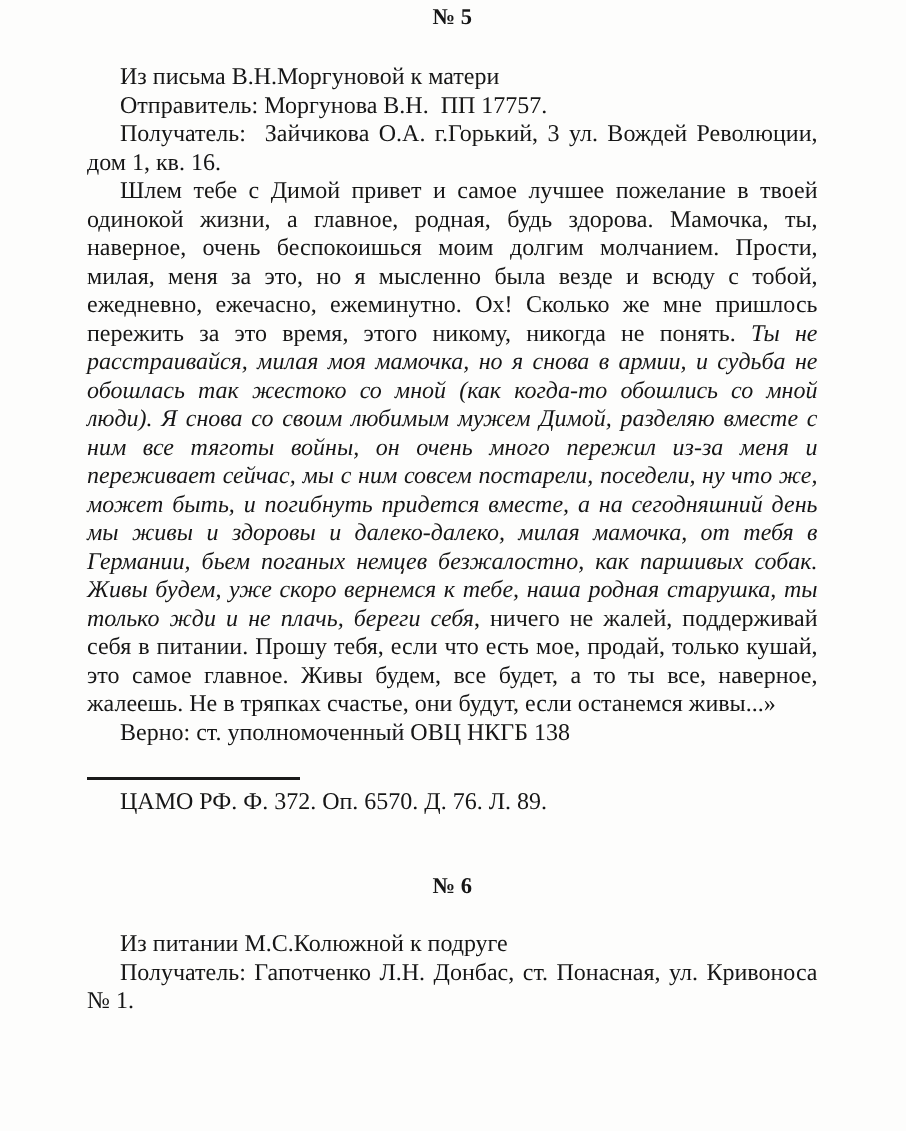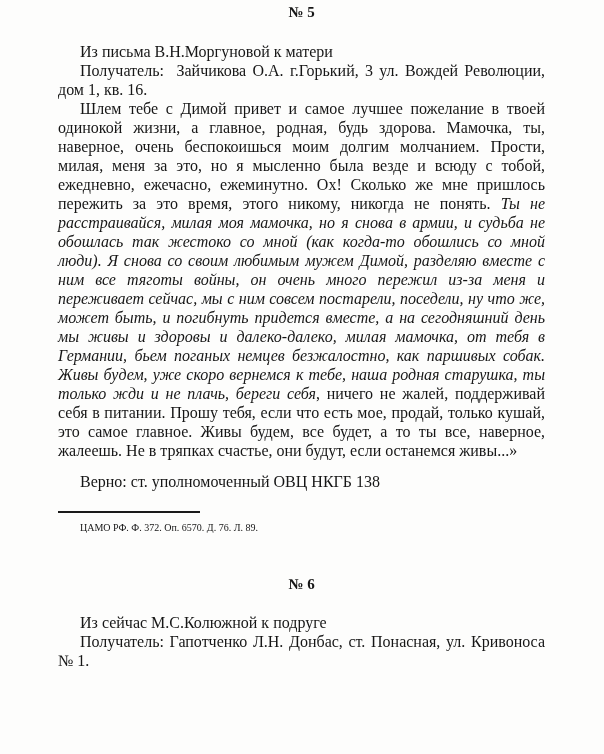--- a/index.html
+++ b/index.html
@@ -29,63 +29,64 @@
     line-height: 15px;
   }
   .heading-block { margin-top: 22px; }
   .para {
     text-indent: 22px;
     text-align: justify;
     white-space: pre-wrap;
   }
   .letter-date { margin-top: 14px; }
   .letter-body em { }
-  .cert-block { margin-top: 12px; margin-left: 22px; }
+  .cert-block { margin-left: 22px; }
   .footnote-rule {
     margin-top: 20px;
     width: 142px;
     height: 0;
     border-top: 2px solid #1a1a1a;
   }
   .footnote {
     margin-top: 7px;
     margin-left: 22px;
-    font-size: 10px;
+    font-size: 16px;
     line-height: 15px;
   }
   .doc-number-2 { margin-top: 42px; }
   .heading-block-2 { margin-top: 21px; }
 </style>
 </head>
 <body>
 
 <div class="page">
 
   <section>
     <div class="doc-number">№ 5</div>
 
     <div class="heading-block">
       <p class="para">Из письма В.Н.Моргуновой к матери</p>
+      <p class="para">Отправитель: Моргунова В.Н.  ПП 17757.</p>
       <p class="para">Получатель:  Зайчикова О.А. г.Горький, 3 ул. Вождей Революции, дом 1, кв. 16.</p>
     </div>
 
     <div>
       <p class="para letter-body"><span>Шлем тебе с Димой привет и самое лучшее пожелание в твоей одинокой жизни, а главное, родная, будь здорова. Мамочка, ты, наверное, очень беспокоишься моим долгим молчанием. Прости, милая, меня за это, но я мысленно была везде и всюду с тобой, ежедневно, ежечасно, ежеминутно. Ох! Сколько же мне пришлось пережить за это время, этого никому, никогда не понять. </span><em>Ты не расстраивайся, милая моя мамочка, но я снова в армии, и судьба не обошлась так жестоко со мной (как когда-то обошлись со мной люди). Я снова со своим любимым мужем Димой, разделяю вместе с ним все тяготы войны, он очень много пережил из-за меня и переживает сейчас, мы с ним совсем постарели, поседели, ну что же, может быть, и погибнуть придется вместе, а на сегодняшний день мы живы и здоровы и далеко-далеко, милая мамочка, от тебя в Германии, бьем поганых немцев безжалостно, как паршивых собак. Живы будем, уже скоро вернемся к тебе, наша родная старушка, ты только жди и не плачь, береги себя</em><span>, ничего не жалей, поддерживай себя в питании. Прошу тебя, если что есть мое, продай, только кушай, это самое главное. Живы будем, все будет, а то ты все, наверное, жалеешь. Не в тряпках счастье, они будут, если останемся живы...»</span></p>
     </div>
 
     <div class="cert-block">
       <p>Верно: ст. уполномоченный ОВЦ НКГБ 138</p>
     </div>
 
     <div class="footnote-rule"></div>
     <p class="footnote">ЦАМО РФ. Ф. 372. Оп. 6570. Д. 76. Л. 89.</p>
   </section>
 
   <section>
     <div class="doc-number doc-number-2">№ 6</div>
 
     <div class="heading-block-2">
-      <p class="para">Из сейчас М.С.Колюжной к подруге</p>
+      <p class="para">Из питании М.С.Колюжной к подруге</p>
       <p class="para">Получатель: Гапотченко Л.Н. Донбас, ст. Понасная, ул. Кривоноса № 1.</p>
     </div>
   </section>
 
 </div>
 
 </body></html>

